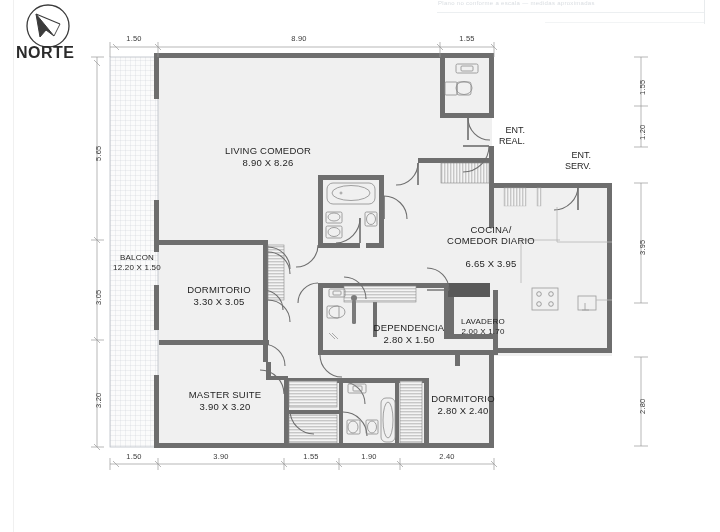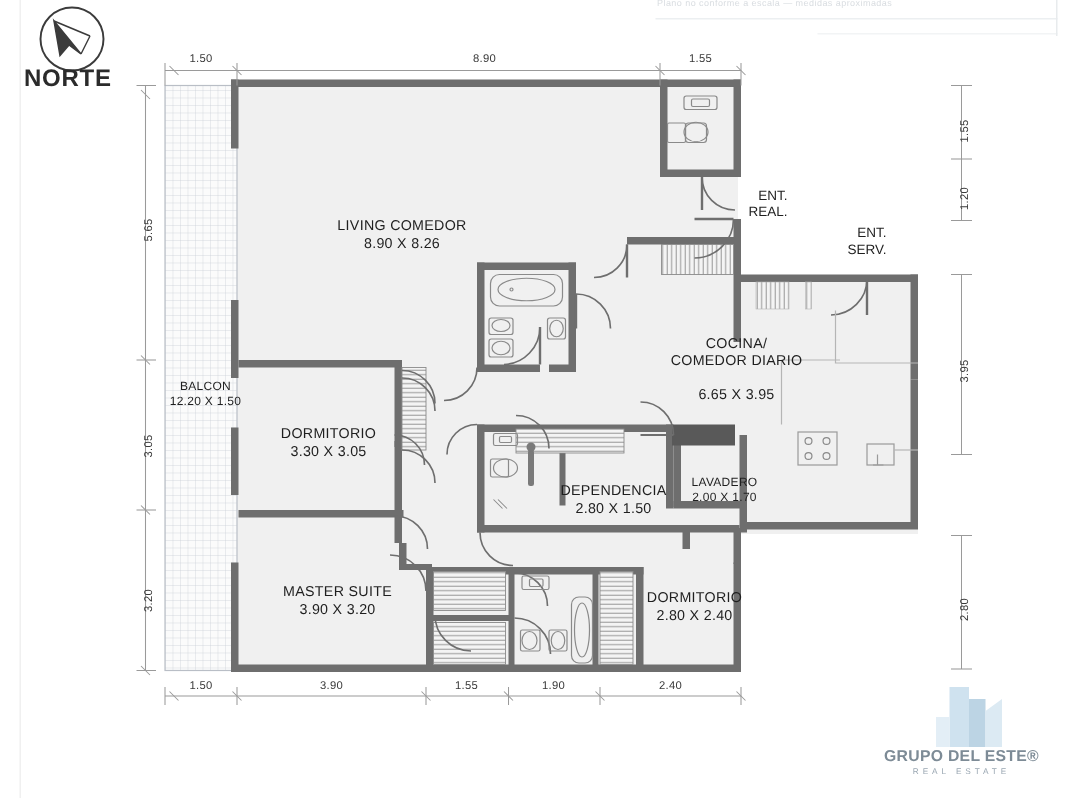--- a/index.html
+++ b/index.html
@@ -446,43 +446,33 @@
   <div class="ent-label" style="left:512px; top:125px; transform:translateX(-50%);">
     <div>ENT.</div>
     <div>REAL.</div>
   </div>
   <div class="ent-label" style="left:578px; top:150px; transform:translateX(-50%);">
     <div>ENT.</div>
     <div>SERV.</div>
   </div>
 
   <div class="dim-label" style="left:134px; top:34px; transform:translateX(-50%);">1.50</div>
-  <div class="dim-label" style="left:299px; top:34px; transform:translateX(-50%);margin-left:24px;">8.90</div>
+  <div class="dim-label" style="left:299px; top:34px; transform:translateX(-50%);">8.90</div>
   <div class="dim-label" style="left:467px; top:34px; transform:translateX(-50%);">1.55</div>
 
   <div class="dim-label" style="left:134px; top:452px; transform:translateX(-50%);">1.50</div>
   <div class="dim-label" style="left:221px; top:452px; transform:translateX(-50%);">3.90</div>
   <div class="dim-label" style="left:311px; top:452px; transform:translateX(-50%);">1.55</div>
   <div class="dim-label" style="left:369px; top:452px; transform:translateX(-50%);">1.90</div>
   <div class="dim-label" style="left:447px; top:452px; transform:translateX(-50%);">2.40</div>
 
   <div class="dim-label vert" style="left:94px; top:161px;">5.65</div>
   <div class="dim-label vert" style="left:94px; top:305px;">3.05</div>
   <div class="dim-label vert" style="left:94px; top:408px;">3.20</div>
 
   <div class="dim-label vert" style="left:638px; top:95px;">1.55</div>
   <div class="dim-label vert" style="left:638px; top:140px;">1.20</div>
   <div class="dim-label vert" style="left:638px; top:255px;">3.95</div>
   <div class="dim-label vert" style="left:638px; top:414px;">2.80</div>
 
 
-  <div class="logo-wrap">
-    <svg viewBox="0 0 130 50" style="position:absolute;left:0;top:0;width:130px;height:50px;">
-      <rect x="57" y="6" width="13" height="40" fill="#cfe2ef"></rect>
-      <rect x="70" y="14" width="11" height="32" fill="#bcd4e4"></rect>
-      <path d="M81 22 L92 14 L92 46 L81 46 Z" fill="#dceaf3"></path>
-      <rect x="48" y="26" width="9" height="20" fill="#e3eef6"></rect>
-    </svg>
-    <div class="logo-name">GRUPO DEL ESTE®</div>
-    <div class="logo-sub">REAL ESTATE</div>
-  </div>
 
 </div>
 
 </body></html>

